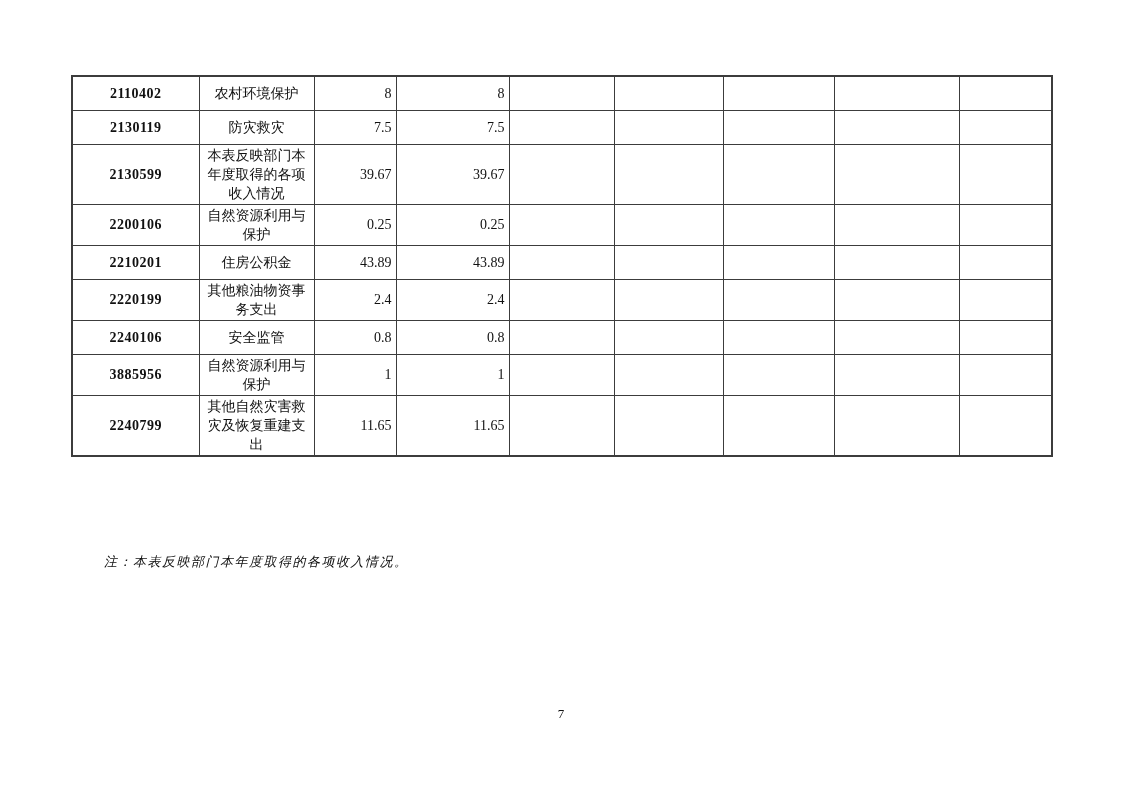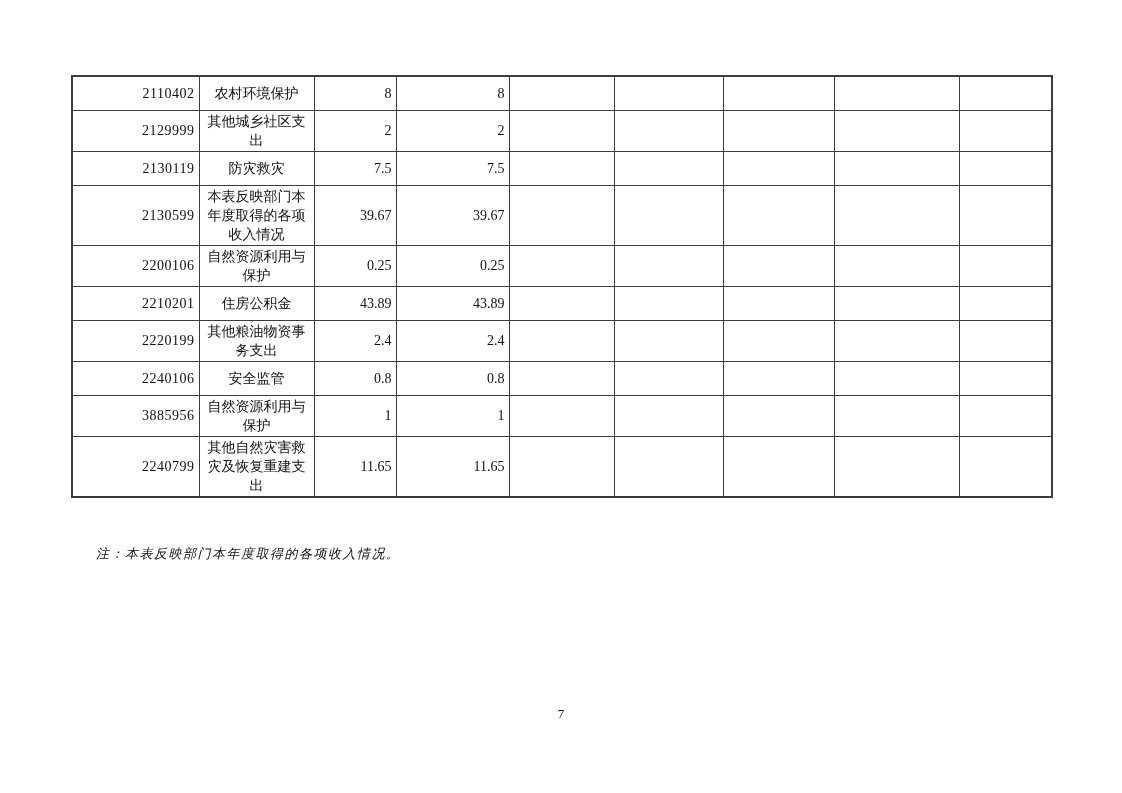--- a/index.html
+++ b/index.html
@@ -28,28 +28,28 @@
   }
   table.income td {
     border: 1px solid #3c3c3c;
     height: 34px;
     padding: 1px 4px;
     vertical-align: middle;
     font-size: 14px;
     line-height: 19px;
     overflow: hidden;
   }
-  td.c-code { text-align: right; letter-spacing: 0.5px; }
+  td.c-code { text-align: center; letter-spacing: 0.5px; font-weight: bold; }
   td.c-name { text-align: center; word-break: break-all; }
   td.c-num  { text-align: right; }
   .note {
     position: absolute;
     left: 96px;
     top: 545px;
-    margin: 0;
+    margin: 8px;
     font-size: 13px;
     font-style: italic;
     letter-spacing: 1.5px;
     color: #111111;
   }
   .pagenum {
     position: absolute;
     left: 0;
     right: 0;
     top: 706px;
@@ -82,31 +82,20 @@
     <td class="c-num">8</td>
     <td class="c-num">8</td>
     <td class="c-empty"></td>
     <td class="c-empty"></td>
     <td class="c-empty"></td>
     <td class="c-empty"></td>
     <td class="c-empty"></td>
   </tr>
 
 
-  <tr>
-    <td class="c-code">2129999</td>
-    <td class="c-name">其他城乡社区支出</td>
-    <td class="c-num">2</td>
-    <td class="c-num">2</td>
-    <td class="c-empty"></td>
-    <td class="c-empty"></td>
-    <td class="c-empty"></td>
-    <td class="c-empty"></td>
-    <td class="c-empty"></td>
-  </tr>
 
   <tr>
     <td class="c-code">2130119</td>
     <td class="c-name">防灾救灾</td>
     <td class="c-num">7.5</td>
     <td class="c-num">7.5</td>
     <td class="c-empty"></td>
     <td class="c-empty"></td>
     <td class="c-empty"></td>
     <td class="c-empty"></td>

